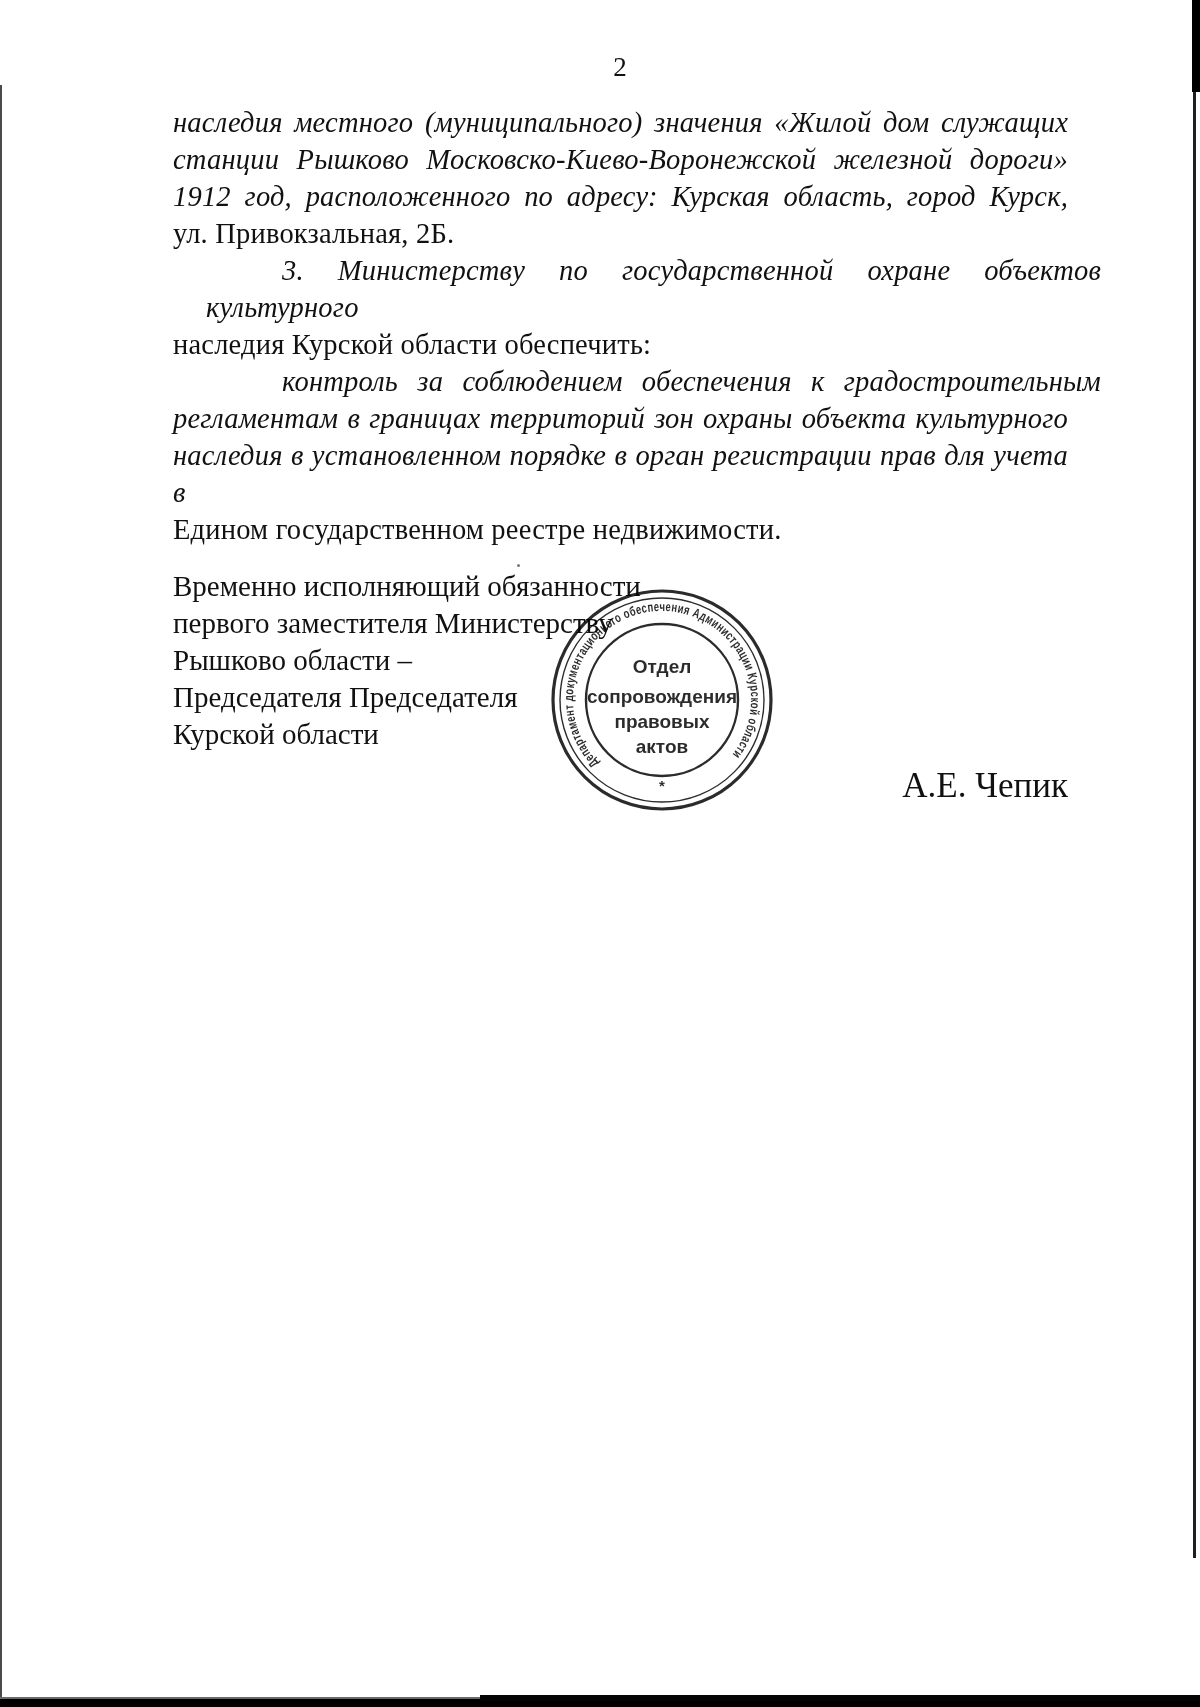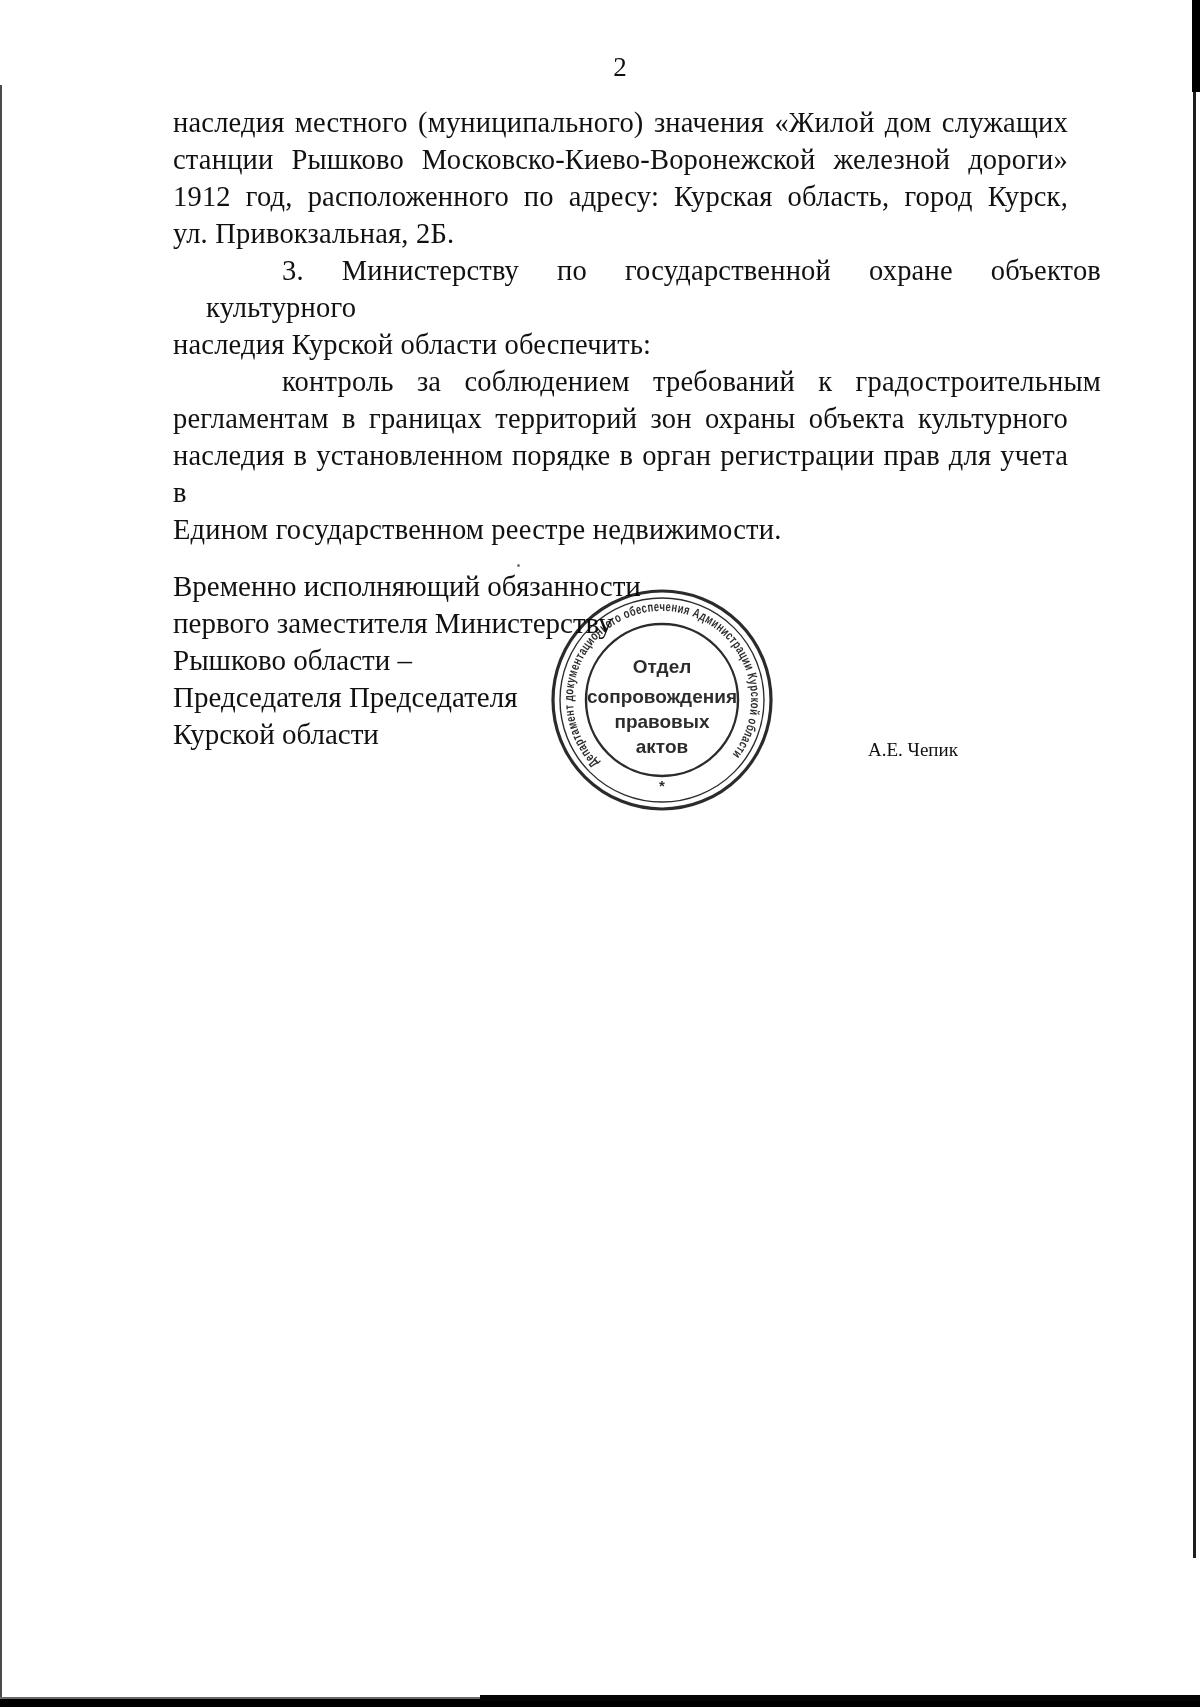--- a/index.html
+++ b/index.html
@@ -20,33 +20,34 @@
     font-size: 27px;
   }
   .body-text {
     position: absolute;
     top: 104px; left: 173px; width: 895px;
     font-size: 28.5px;
     line-height: 37px;
     letter-spacing: 0.2px;
   }
   .bline { width: 100%; white-space: nowrap; }
-  .bline.j { white-space: normal; text-align: justify; text-align-last: justify; }
+  .bline.j { white-space: normal; text-align: justify; text-align-last: justify; font-style: italic; }
   .bline.ind { text-indent: 76px; margin-left: 33px; }
   .signature-title {
     position: absolute;
     top: 568px; left: 173px; width: 520px;
     font-size: 29px;
     line-height: 37px;
     white-space: nowrap;
   }
   .signee {
     position: absolute;
-    top: 731px; left: 868px; width: 200px;
-    font-size: 19px;
+    top: 767px; left: 868px; width: 200px;
+    text-align: right;
+    font-size: 35px;
     line-height: 37px;
   }
   .stamp {
     position: absolute;
     top: 584px; left: 546px;
     width: 232px; height: 232px;
     mix-blend-mode: multiply;
     opacity: 0.93;
   }
   .stamp svg { width: 100%; height: 100%; }
@@ -94,21 +95,21 @@
 
   <div class="page-number">2</div>
 
   <div class="body-text">
       <div class="bline j">наследия местного (муниципального) значения «Жилой дом служащих</div>
       <div class="bline j">станции Рышково Московско-Киево-Воронежской железной дороги»</div>
       <div class="bline j">1912 год, расположенного по адресу: Курская область, город Курск,</div>
       <div class="bline">ул. Привокзальная, 2Б.</div>
       <div class="bline j ind">3. Министерству по государственной охране объектов культурного</div>
       <div class="bline">наследия Курской области обеспечить:</div>
-      <div class="bline j ind">контроль за соблюдением требований к градостроительным</div>
+      <div class="bline j ind">контроль за соблюдением обеспечения к градостроительным</div>
       <div class="bline j">регламентам в границах территорий зон охраны объекта культурного</div>
       <div class="bline j">наследия в установленном порядке в орган регистрации прав для учета в</div>
       <div class="bline">Едином государственном реестре недвижимости.</div>
     </div>
 
   <div class="signature-title">
       <div class="sline">Временно исполняющий обязанности</div>
       <div class="sline">первого заместителя Министерству</div>
       <div class="sline">Рышково области –</div>
       <div class="sline">Председателя Председателя</div>

